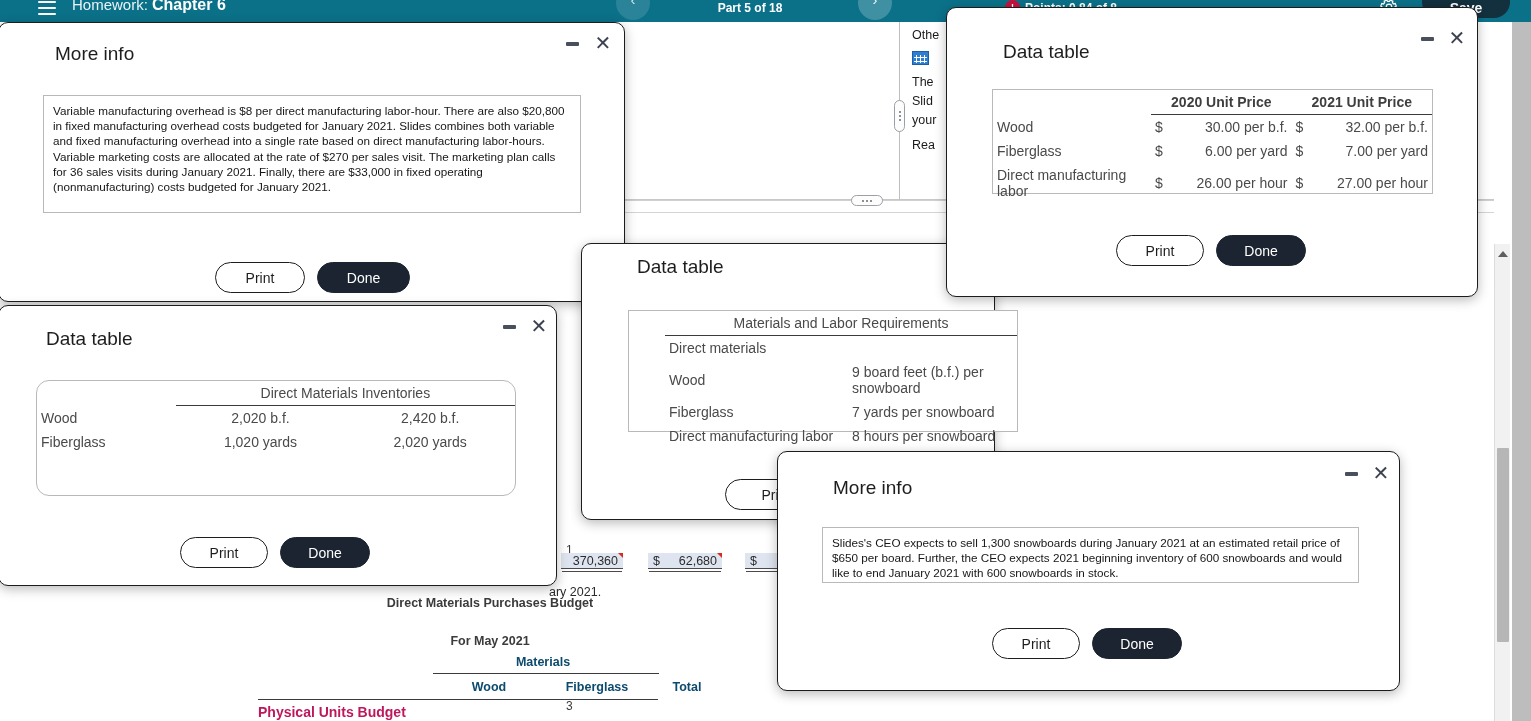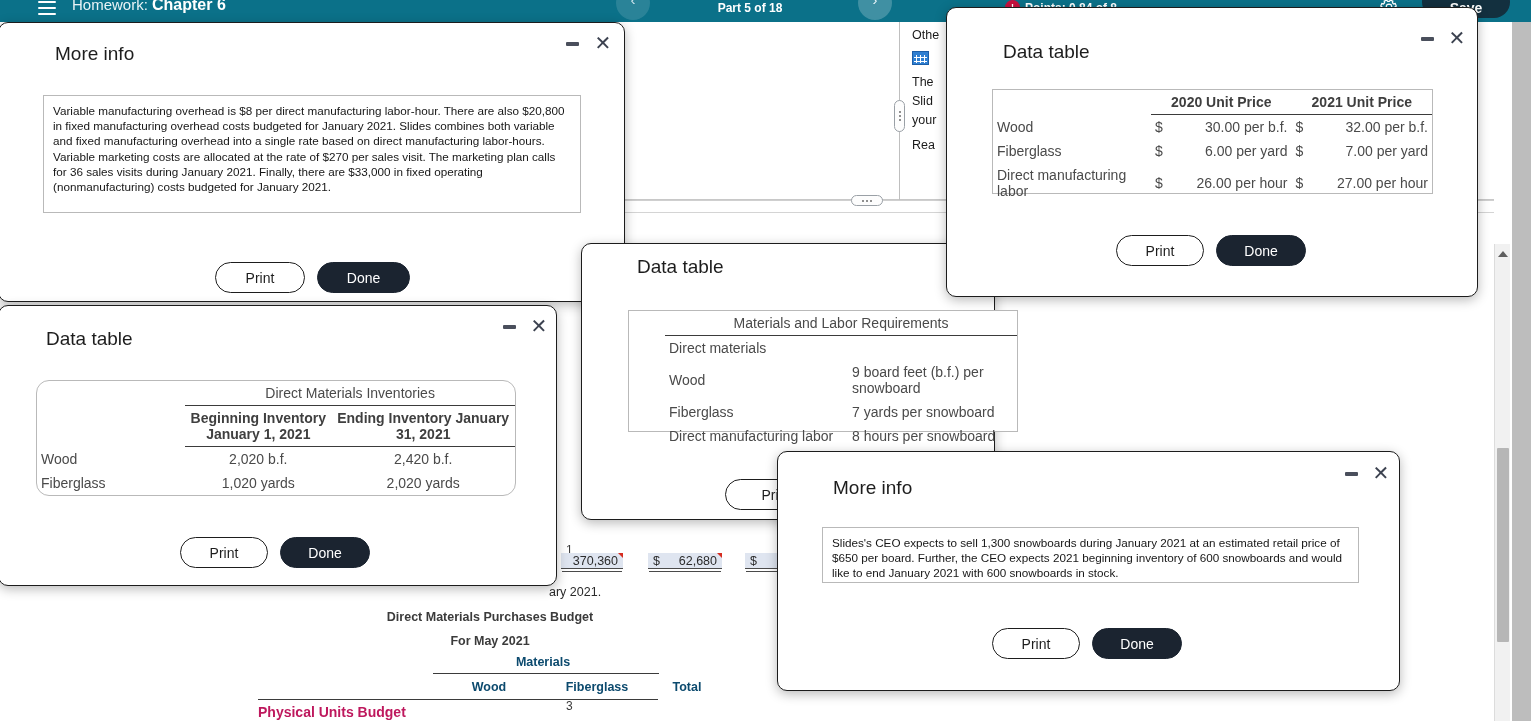--- a/index.html
+++ b/index.html
@@ -227,21 +227,21 @@
         <span>62,680</span>
       </div>
       <div class="cell-flag" style="left:717px; top:340px;"></div>
 
       <div class="cell-val" style="left:745px; top:340px; width:74px;">
         <span style="float:left;">$</span>
       </div>
 
       <div class="sent-frag" style="left:549px; top:372px;">ary 2021.</div>
 
-      <div class="budget-title" style="left:248px; top:397px; width:484px;">Direct Materials Purchases Budget</div>
+      <div class="budget-title" style="left:248px; top:383px; width:484px;">Direct Materials Purchases Budget</div>
       <div class="budget-title" style="left:248px; top:421px; width:484px;">For May 2021</div>
 
       <div class="mat-head" style="left:430px; top:442px; width:226px;">Materials</div>
       <div class="rule" style="left:433px; top:460px; width:226px;"></div>
 
       <div class="mat-head" style="left:443px; top:467px; width:92px;">Wood</div>
       <div class="mat-head" style="left:551px; top:467px; width:92px;">Fiberglass</div>
       <div class="mat-head" style="left:645px; top:467px; width:84px;">Total</div>
       <div class="rule" style="left:258px; top:486px; width:400px;"></div>
 
@@ -328,31 +328,20 @@
   <div class="dialog" style="left:-2px; top:305px; width:559px; height:281px;">
     <div class="dlg-title" style="left:47px; top:22px;">Data table</div>
     <div class="dlg-minimize" style="left:504px; top:19px;"></div>
     <div class="dlg-close" style="left:530px; top:10px;">✕</div>
     <div class="dlg-box" style="left:37px; top:74px; width:480px; height:116px;border-radius:13px;">
       <table class="dt">
         <tbody>
             <tr>
           <td></td>
           <td colspan="2" class="dt-span-title brd-b">Direct Materials Inventories</td>
-        </tr>
-        <tr>
-          <th style="width:31%"></th>
-          <th class="brd-b">
-            <span>Beginning Inventory</span><br>
-            <span>January 1, 2021</span>
-          </th>
-          <th class="brd-b">
-            <span>Ending Inventory January</span><br>
-            <span>31, 2021</span>
-          </th>
         </tr>
         <tr>
           <td class="ta-l">Wood</td>
           <td class="ta-c">2,020 b.f.</td>
           <td class="ta-c">2,420 b.f.</td>
         </tr>
         <tr>
           <td class="ta-l">Fiberglass</td>
           <td class="ta-c">1,020 yards</td>
           <td class="ta-c">2,020 yards</td>

